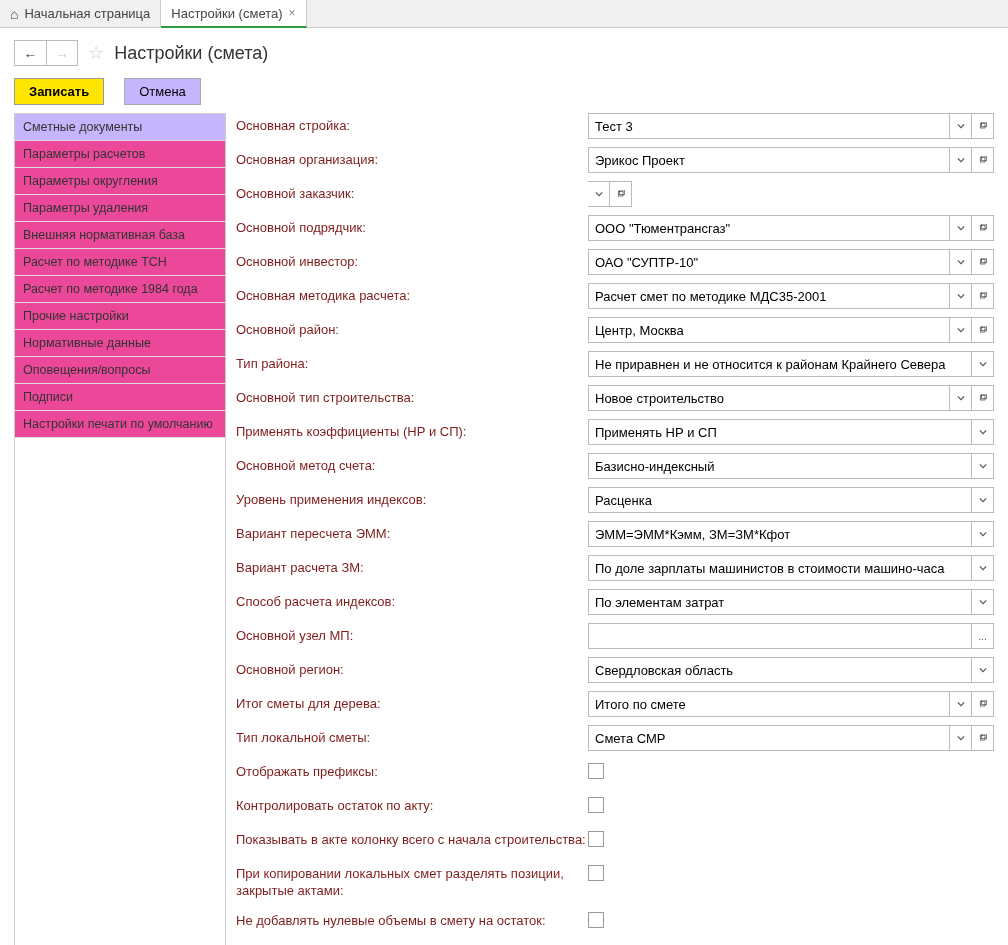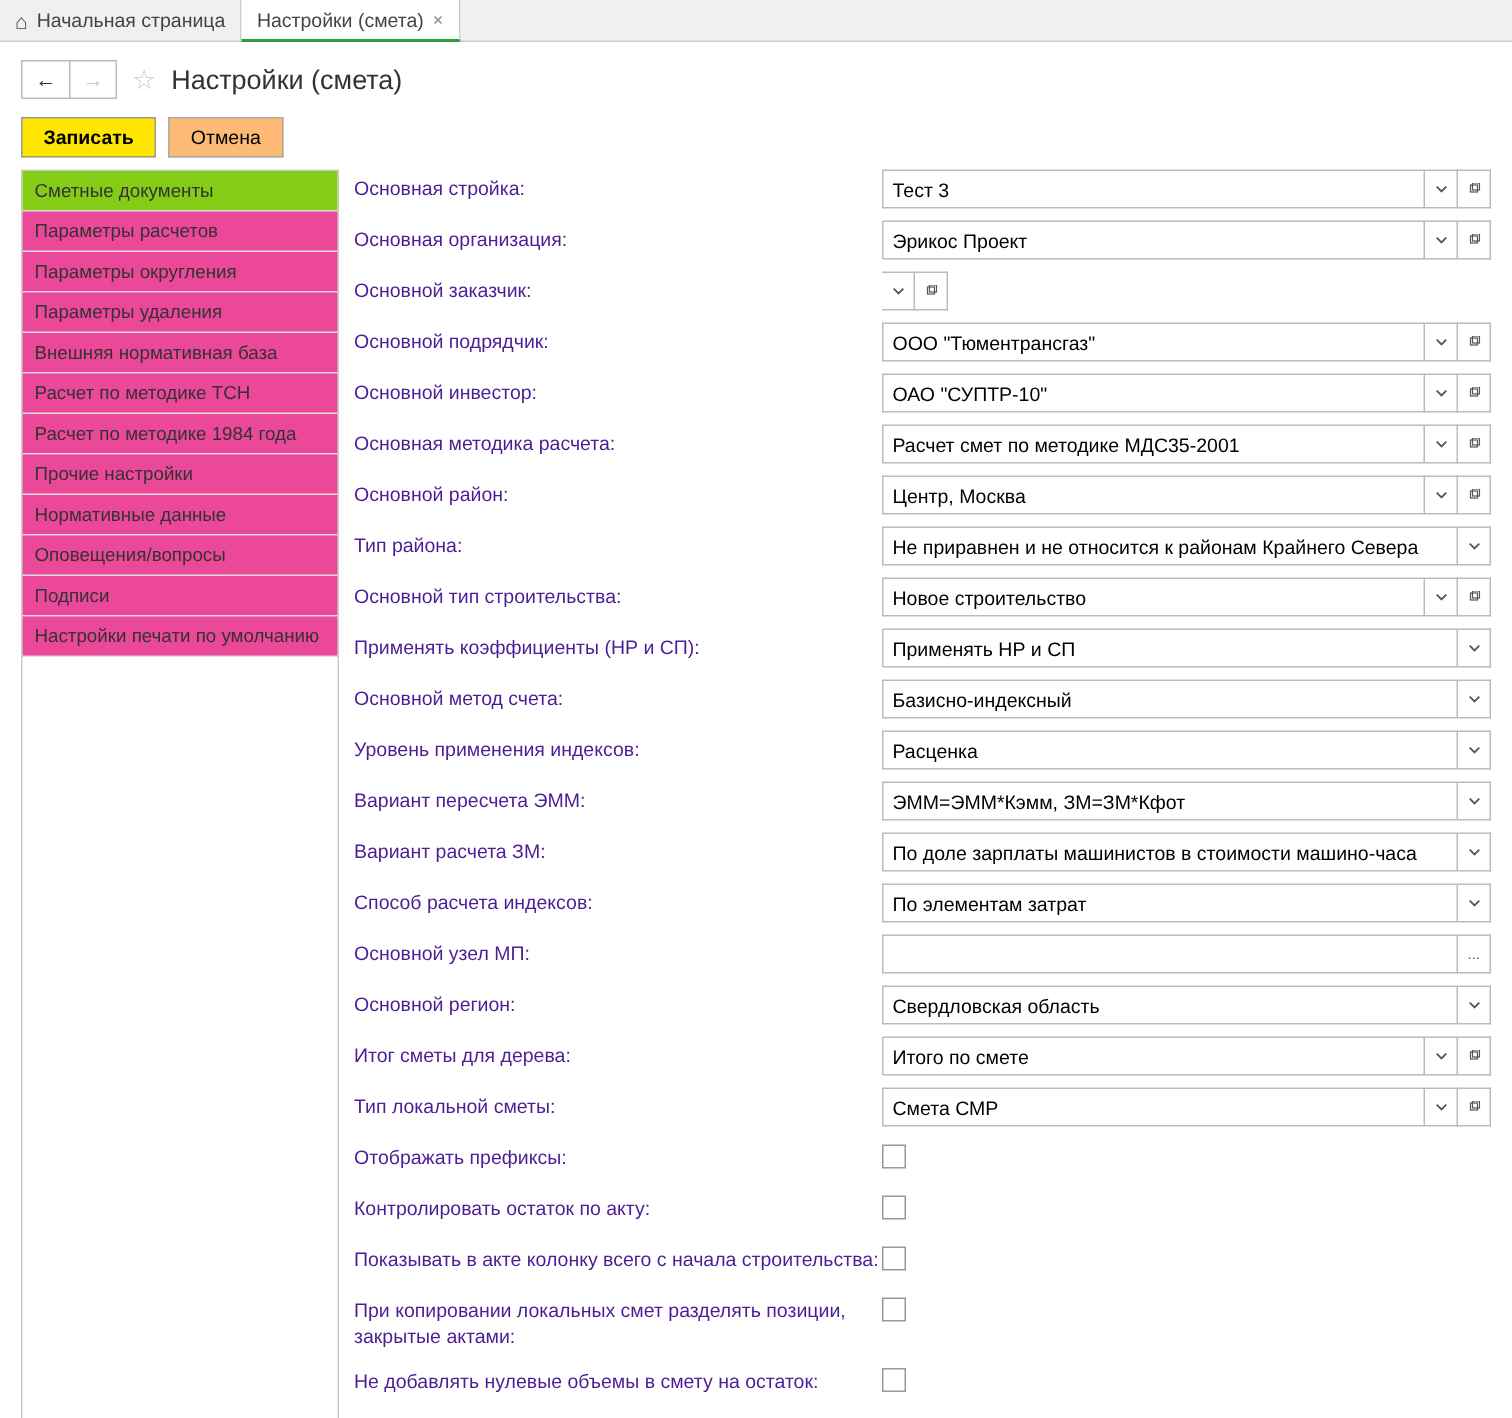--- a/index.html
+++ b/index.html
@@ -48,25 +48,25 @@
       border: 1px solid #bbb;
       background: #fff;
       display: flex; align-items: center; justify-content: center;
       cursor: pointer;
       font-size: 14px;
     }
     .nav-group { display: flex; border: 0; }
     .nav-group .nav-btn:first-child { border-right: none; }
     .star-icon { font-size: 18px; color: #ccc; margin: 0 4px; cursor: pointer; }
     .page-title { font-size: 18px; color: #333; }
-    .header-row2 { display: flex; gap: 8px; }
+    .header-row2 { display: flex; gap: 20px; }
     .btn {
       padding: 5px 14px;
       border: 1px solid #aaa;
-      background: #fdba74;
+      background: #c4b5fd;
       cursor: pointer;
       font-size: 13px;
     }
     .btn.primary {
       background: #ffe600;
       font-weight: bold;
       border-color: #999;
     }
     
     .main {
@@ -79,38 +79,38 @@
       border: 1px solid #ccc;
     }
     .sidebar-item {
       padding: 6px 8px;
       border-bottom: 1px solid #ddd;
       background: #ec4899;
       cursor: pointer;
       font-size: 12.5px;
     }
     .sidebar-item.active {
-      background: #84cc16;
+      background: #c4b5fd;
     }
     .form-area {
       flex: 1;
       padding-left: 10px;
     }
     .form-row {
       display: flex;
       align-items: flex-start;
       margin-bottom: 8px;
       min-height: 26px;
     }
     .form-label {
       width: 352px;
       flex-shrink: 0;
       padding-top: 5px;
       font-size: 13px;
-      color: #4c1d95;
+      color: #7f1d1d;
       line-height: 1.3;
     }
     .form-control {
       flex: 1;
       display: flex;
     }
     .field-wrap {
       display: flex;
       flex: 1;
     }

